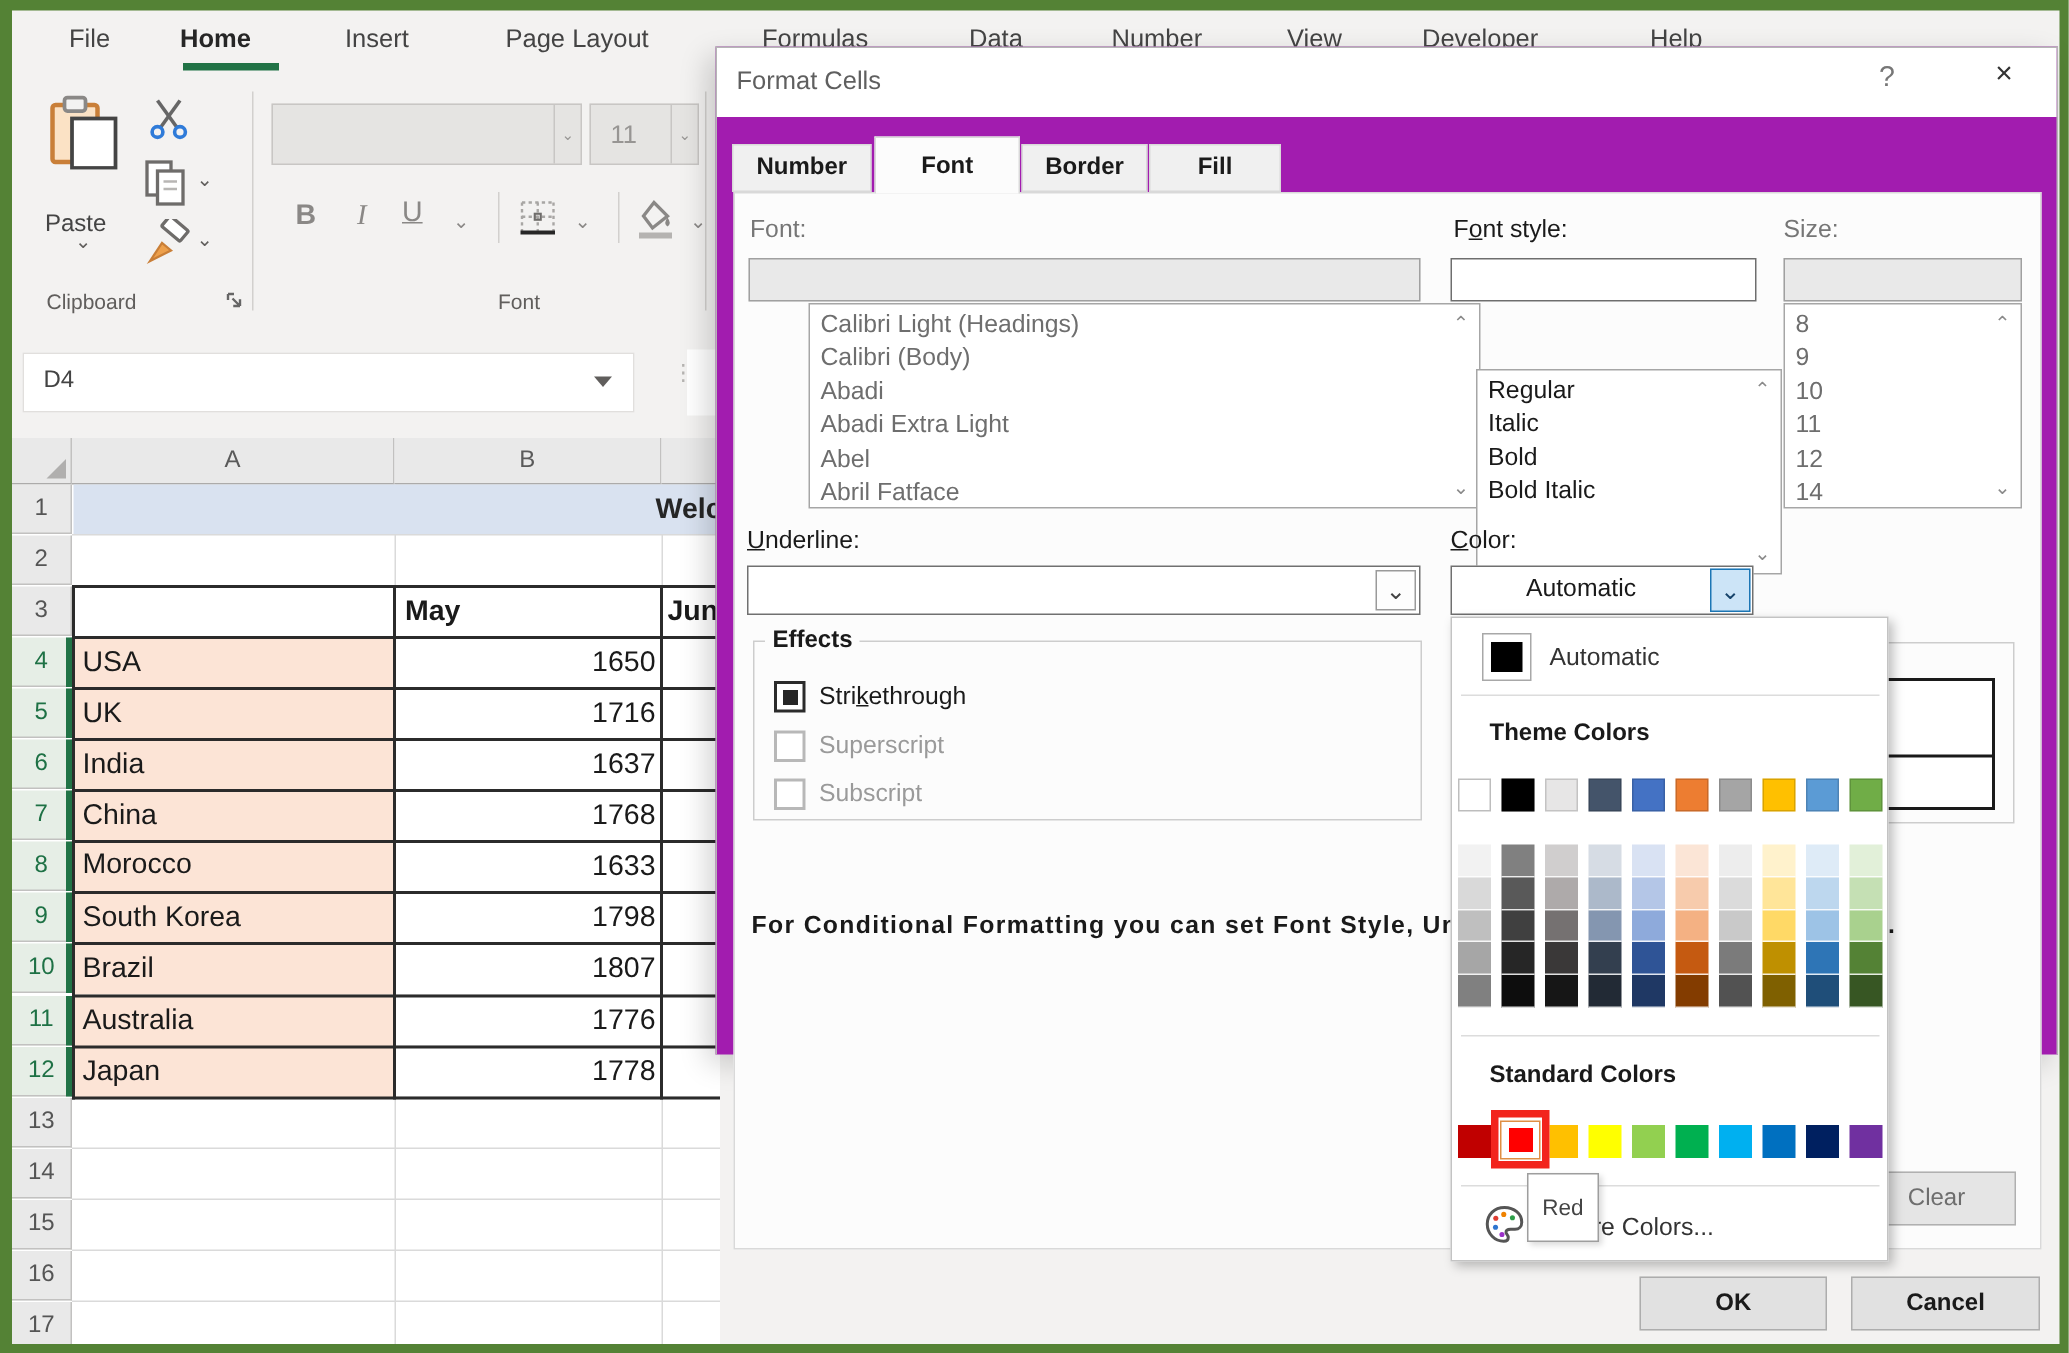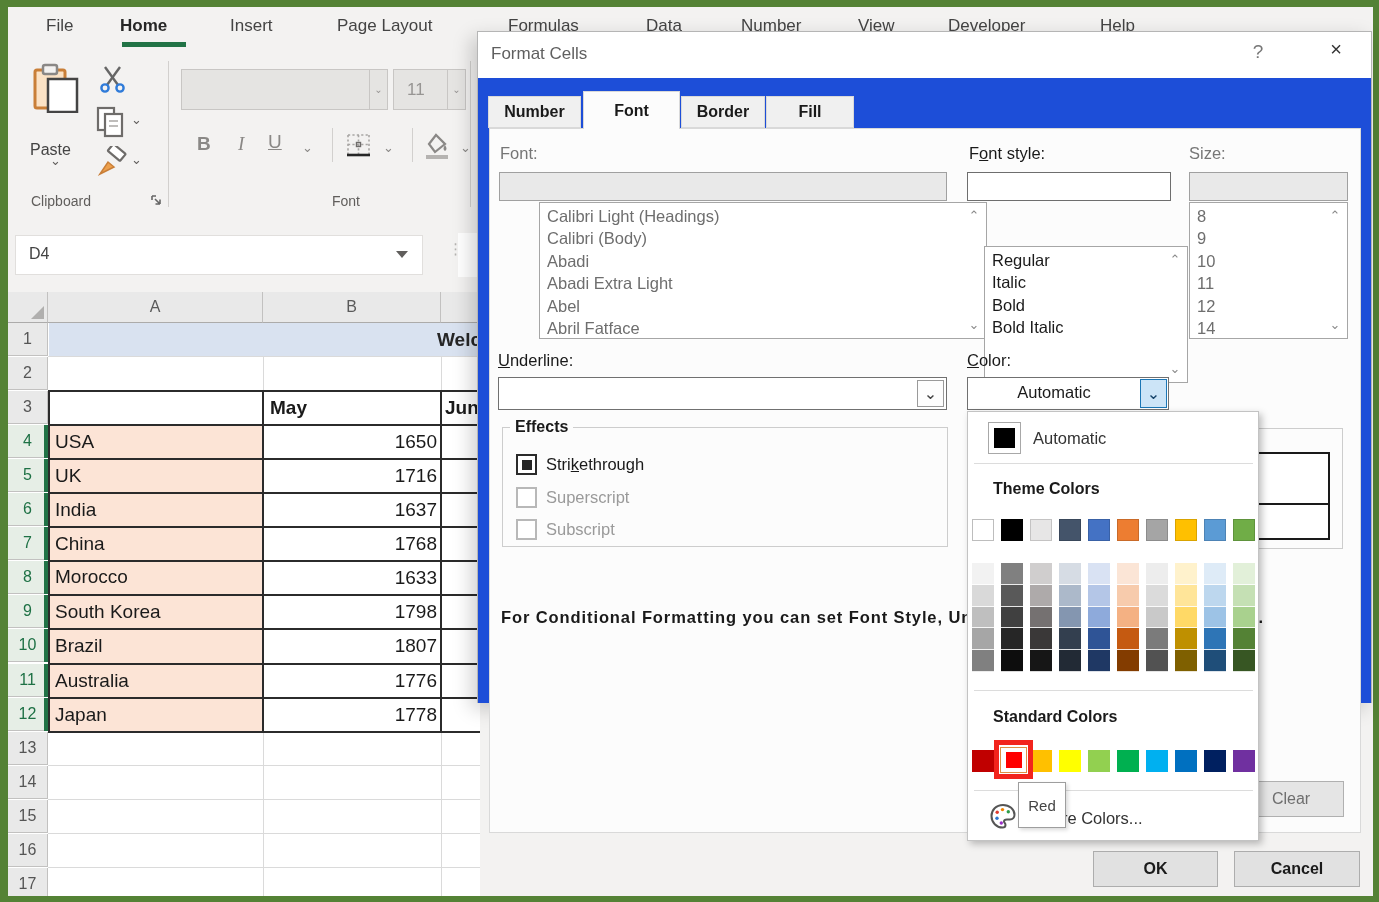--- a/index.html
+++ b/index.html
@@ -33,21 +33,21 @@
   #corner-tri { position:absolute; right:3px; bottom:3px; width:0; height:0; border-left:13px solid transparent; border-bottom:13px solid #b0afae; }
   .rowhdr { position:absolute; left:0; width:40px; background:#e9e9e9; border-right:1px solid #c2c1c0; border-bottom:1px solid #c2c1c0; color:#555; font-size:16px; display:flex; align-items:center; justify-content:center; }
   .rowhdr.sel { background:#e6eee6; color:#1e7145; }
   .rowhdr.sel::after { content:""; position:absolute; right:-1px; top:0; bottom:-1px; width:4px; background:#217346; }
   .gridline-h { position:absolute; left:40px; right:0; height:1px; background:#dadada; }
   .gridline-v { position:absolute; top:31px; bottom:0; width:1px; background:#dadada; }
   .cell { position:absolute; font-size:19px; color:#1a1a1a; display:flex; align-items:center; white-space:nowrap; overflow:visible; }
   .tbl-border-h { position:absolute; height:2px; background:#2b2b2b; }
   .tbl-border-v { position:absolute; width:2px; background:#2b2b2b; }
   
-  #dialog { position:absolute; left:477px; top:31px; width:895px; height:672px; background:#1d4ed8; border:1px solid #b5b5b5; border-bottom:none; box-shadow:-6px 6px 18px rgba(0,0,0,0.18); }
+  #dialog { position:absolute; left:477px; top:31px; width:895px; height:672px; background:#a21caf; border:1px solid #b5b5b5; border-bottom:none; box-shadow:-6px 6px 18px rgba(0,0,0,0.18); }
   #dlg-titlebar { position:absolute; left:0; top:0; right:0; height:46px; background:#fff; }
   #dlg-title { position:absolute; left:13px; top:12px; font-size:17px; color:#5f5f5f; }
   #dlg-help { position:absolute; left:767px; top:9px; width:26px; height:26px; font-size:19px; color:#777; text-align:center; }
   #dlg-close { position:absolute; left:843px; top:6px; width:30px; height:28px; font-size:20px; color:#333; text-align:center; }
   .dlg-tab { position:absolute; top:64px; height:32px; background:#f0f0f0; border:1px solid #d9d9d9; font-size:16px; font-weight:600; color:#1a1a1a; display:flex; align-items:center; justify-content:center; }
   .dlg-tab.active { top:59px; height:38px; background:#fcfcfc; border-bottom:none; z-index:3; }
   #dlg-panel { position:absolute; left:11px; top:96px; width:872px; height:705px; background:#fcfcfc; border:1px solid #d9d9d9; }
   .dlg-label { position:absolute; font-size:16.5px; color:#1a1a1a; white-space:nowrap; }
   .dlg-label.dis { color:#767676; }
   .dlg-input { position:absolute; height:29px; border:1px solid #a0a0a0; background:#fff; }

